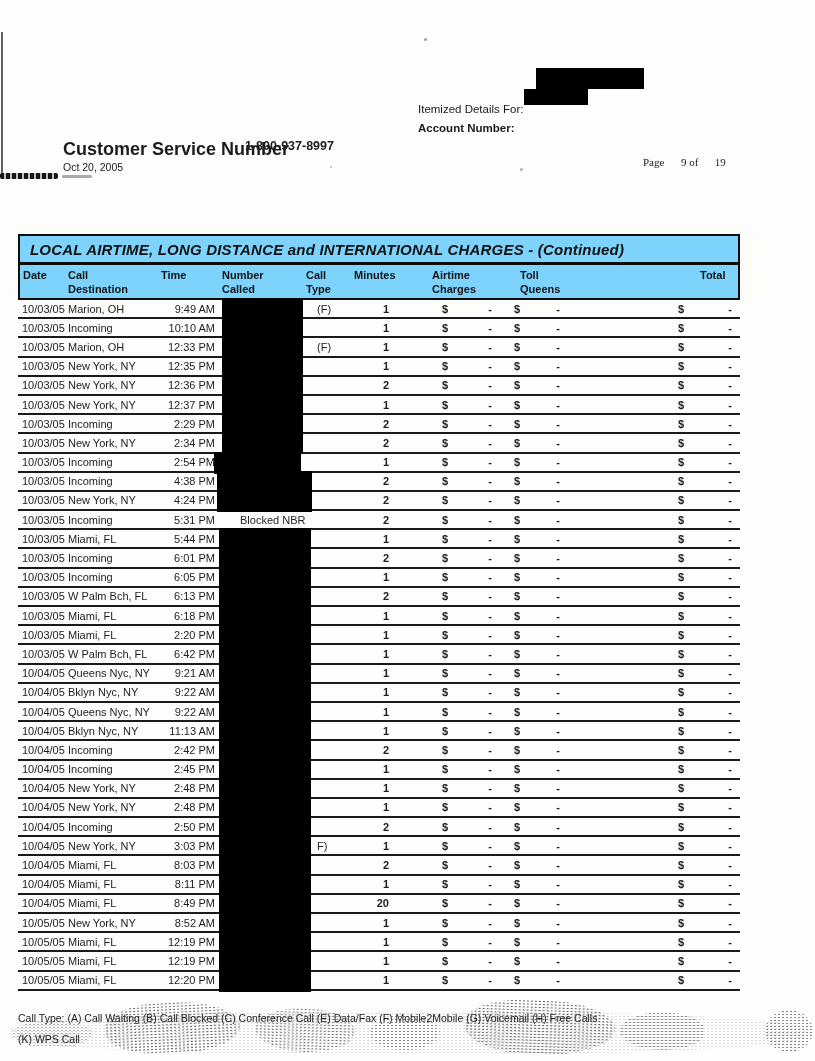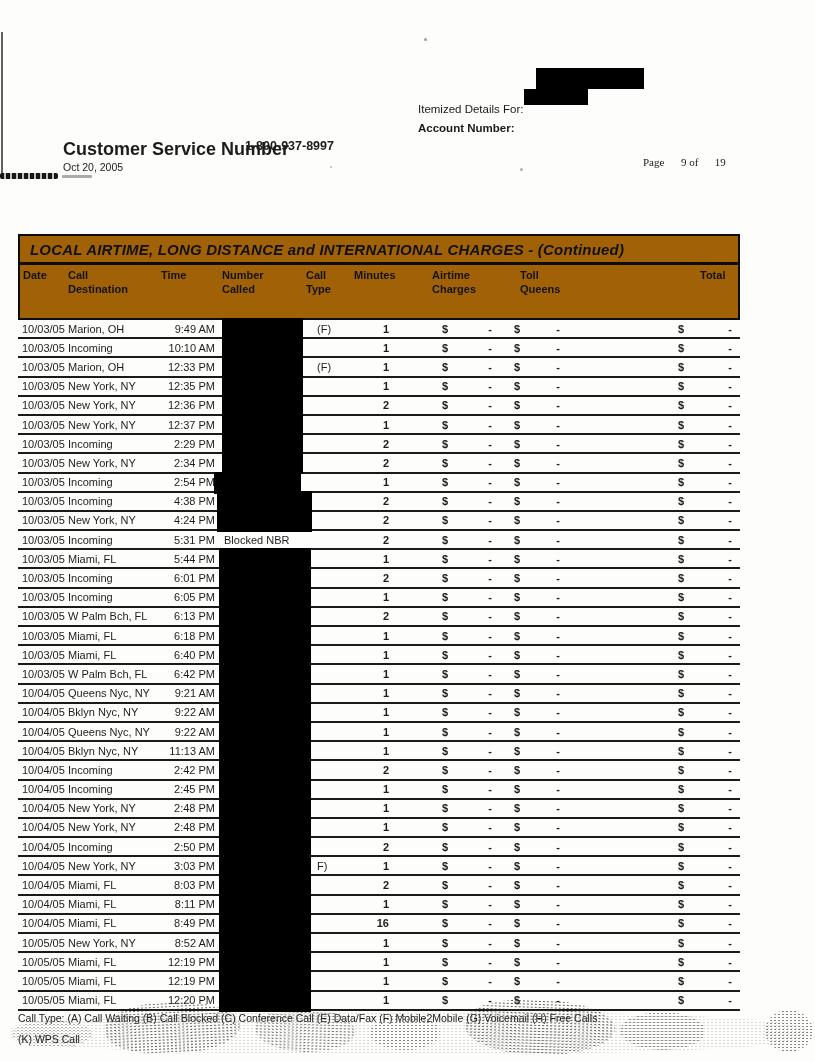--- a/index.html
+++ b/index.html
@@ -30,27 +30,27 @@
   #smudge-1 { left:0; top:141px; width:58px; height:6px; border-radius:2px;
               background:repeating-linear-gradient(90deg,#161616 0 4px, rgba(22,22,22,.25) 4px 6px); }
   #smudge-2 { left:62px; top:143px; width:30px; height:3px; background:#444; opacity:.45; border-radius:1px; }
   .dot { position:absolute; background:#555; border-radius:50%; }
   #dot-1 { left:424px; top:38px;  width:3px; height:3px; opacity:.55; }
   #dot-2 { left:520px; top:168px; width:3px; height:3px; opacity:.45; }
   #dot-3 { left:330px; top:166px; width:2px; height:2px; opacity:.4; }
 
   
   #table { left:18px; top:202px; width:722px; }
-  #head-box { border:2.5px solid #0d0d0d; background:#a16207; }
+  #head-box { border:2.5px solid #0d0d0d; background:#7dd3fc; }
   #table-title {
     font-size:15px; font-weight:bold; font-style:italic;
     padding:5px 8px 4px 10px; letter-spacing:.2px; color:#111;
   }
   #col-head {
-    border-top:3px solid #0d0d0d; position:relative; height:56px;
+    border-top:3px solid #0d0d0d; position:relative; height:36px;
     font-weight:bold; font-size:11px; color:#131313;
   }
   #col-head span { position:absolute; top:3px; white-space:pre-line; line-height:1.3; }
   .h-date  { left:3px; }
   .h-dest  { left:48px; }
   .h-time  { left:141px; }
   .h-num   { left:202px; }
   .h-type  { left:286px; }
   .h-min   { left:334px; }
   .h-air   { left:412px; }
@@ -59,21 +59,21 @@
 
   #table-body { position:relative; }
   .row {
     display:flex; align-items:center;
     height:19.19px; border-bottom:2px solid #1a1a1a;
     position:relative; font-size:11px; color:#1d1d1d;
   }
   .cd    { width:50px;  padding-left:4px; }
   .cdest { width:92px;  white-space:nowrap; }
   .ctime { width:55px;  text-align:right; white-space:nowrap; }
-  .cnum  { width:98px;  padding-left:9px; white-space:nowrap; }
+  .cnum  { width:98px;  padding-left:25px; white-space:nowrap; }
   .ctype { width:40px;  padding-left:4px; }
   .cmin  { width:36px;  text-align:right; font-weight:bold; }
   .money { display:flex; justify-content:space-between; font-weight:bold; }
   .cair  { margin-left:53px;  width:50px; }
   .ctoll { margin-left:22px;  width:46px; }
   .ctot  { margin-left:118px; width:54px; }
 
   .redact { position:absolute; top:-2px; height:22px; background:#000; z-index:3; }
   .redact-a { left:204px; width:81px; }
   .redact-b { left:196px; width:87px; }
@@ -491,21 +491,21 @@
         </div>
         <div class="ctot money">
           <span>$</span>
           <span>-</span>
         </div>
         <div class="redact redact-d"></div>
       </div>
       <div class="row">
         <div class="cd">10/03/05</div>
         <div class="cdest">Miami, FL</div>
-        <div class="ctime">6:40 PM</div>
+        <div class="ctime">2:20 PM</div>
         <div class="cnum"></div>
         <div class="ctype"></div>
         <div class="cmin">1</div>
         <div class="cair money">
           <span>$</span>
           <span>-</span>
         </div>
         <div class="ctoll money">
           <span>$</span>
           <span>-</span>
@@ -788,21 +788,21 @@
           <span>-</span>
         </div>
         <div class="redact redact-d"></div>
       </div>
       <div class="row">
         <div class="cd">10/04/05</div>
         <div class="cdest">Miami, FL</div>
         <div class="ctime">8:49 PM</div>
         <div class="cnum"></div>
         <div class="ctype"></div>
-        <div class="cmin">16</div>
+        <div class="cmin">20</div>
         <div class="cair money">
           <span>$</span>
           <span>-</span>
         </div>
         <div class="ctoll money">
           <span>$</span>
           <span>-</span>
         </div>
         <div class="ctot money">
           <span>$</span>

